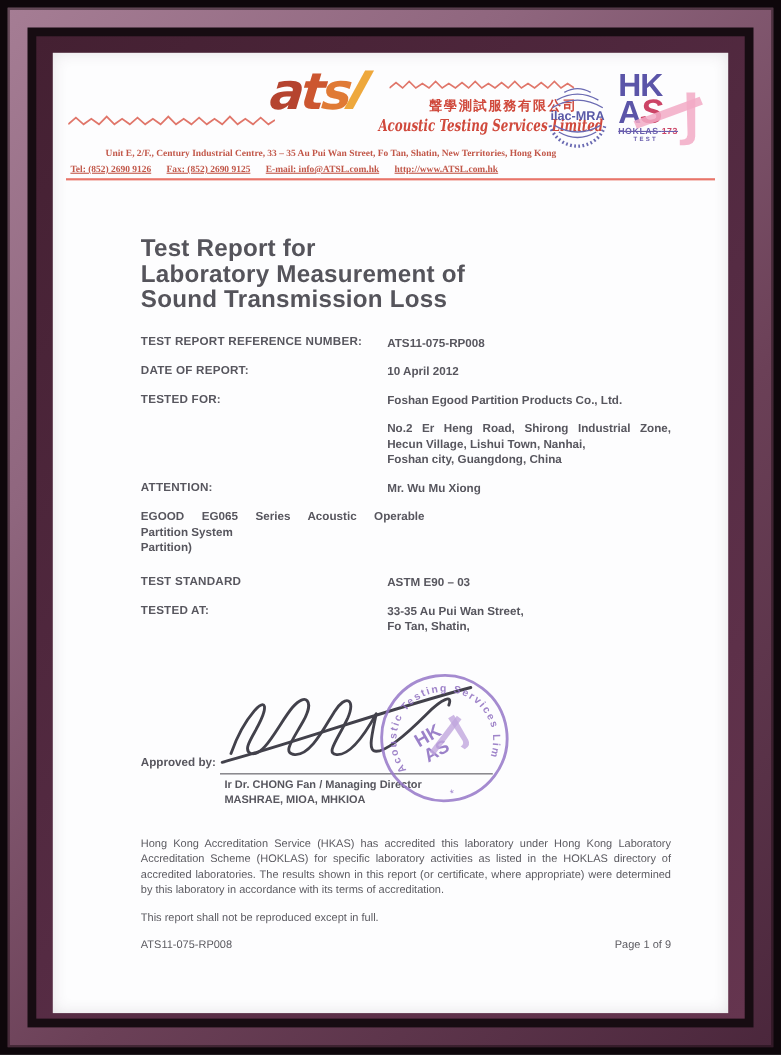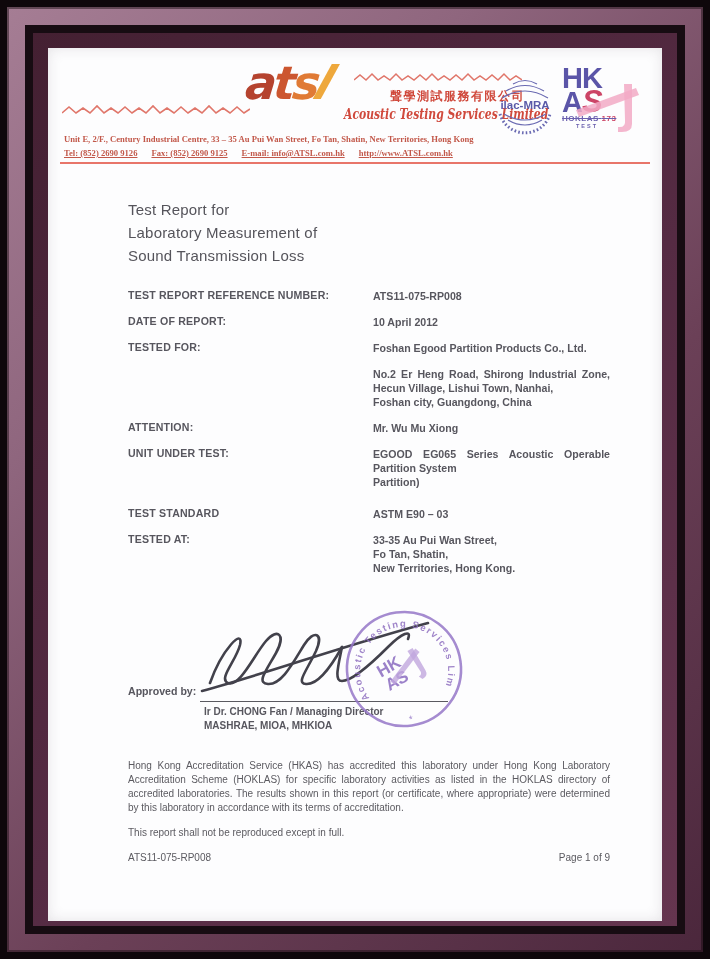--- a/index.html
+++ b/index.html
@@ -25,41 +25,41 @@
     letter-spacing:-3px;transform:skewX(-6deg);font-family:"DejaVu Sans",sans-serif;line-height:1;}
   .atsl span{display:inline-block;}
   .a1{color:#b5432f;} .a2{color:#cc5630;} .a3{color:#e07a35;} .a4{color:#eea83c;transform:skewX(-14deg);}
   .name-zh{position:absolute;left:308px;top:40px;font-size:12px;font-weight:bold;color:#d0493c;
     letter-spacing:1.5px;white-space:nowrap;margin-left:34px;}
   .name-en{position:absolute;left:296px;top:57px;font-size:15px;font-weight:bold;font-style:italic;
     color:#d0493c;font-family:"DejaVu Serif",serif;white-space:nowrap;
     transform:scaleX(.72);transform-origin:left top;}
   .addr,.contact{position:absolute;left:16px;width:452px;color:#c2584a;
     font-family:"Liberation Serif",serif;font-weight:bold;font-size:8.6px;white-space:nowrap;}
-  .addr{top:86px;}
+  .addr{top:86px;margin-left:32px;}
   .contact{top:100px;display:flex;gap:14px;text-decoration:underline;}
   .rule{position:absolute;left:12px;right:12px;top:114px;height:2px;background:#e8756a;}
   
   .ilac{position:absolute;left:446px;top:26px;}
   
   .hkas{position:absolute;left:514px;top:18px;width:84px;text-align:left;}
   .hkas-letters{position:relative;width:62px;line-height:24px;font-weight:900;font-size:29px;
     color:#5b55a8;letter-spacing:-1px;font-family:"Liberation Sans",sans-serif;}
   .hkas-letters .s-red{color:#cc4466;font-style:italic;font-size:31px;}
   .hkas-pink{position:absolute;left:0;top:0;pointer-events:none;}
   .hoklas{margin-top:0;font-size:8px;font-weight:900;color:#6a5fae;letter-spacing:.5px;
     text-decoration:line-through;}
   .hoklas .n173{color:#cc4466;text-decoration:none;}
   .hoklas-sub{font-size:5.5px;font-weight:bold;color:#6a5fae;letter-spacing:2px;margin-left:14px;}
   
   .content{padding:0 52px 0 80px;}
-  .title{margin-top:32px;font-size:15px;font-weight:normal;color:#55545b;line-height:23px;
+  .title{margin-top:48px;font-size:22px;font-weight:bold;color:#55545b;line-height:23px;
     letter-spacing:.2px;}
   .fields{margin-top:22px;}
-  .field-row{display:flex;margin-bottom:12px;gap:21px;}
+  .field-row{display:flex;margin-bottom:12px;}
   .field-label{width:224px;flex:none;font-size:10.6px;font-weight:bold;letter-spacing:.2px;}
   .field-value{width:258px;font-size:10.6px;font-weight:bold;}
   .vline{line-height:14px;}
   .jline{text-align:justify;text-align-last:justify;}
   
   .approval{position:relative;margin-top:46px;height:122px;}
   .approved-label{position:absolute;left:0;top:64px;font-size:10.6px;font-weight:bold;}
   .sig-svg{position:absolute;left:64px;top:-4px;}
   .sig-line{position:absolute;left:72px;top:80px;width:248px;border-bottom:1.6px solid #5a5960;}
   .sig-name{position:absolute;left:76px;top:84px;font-size:10px;font-weight:bold;line-height:14px;}
@@ -166,41 +166,39 @@
       </div>
 
       <div class="field-row">
         <div class="field-label">ATTENTION:</div>
         <div class="field-value">
             <div class="vline">Mr. Wu Mu Xiong</div>
           </div>
       </div>
 
       <div class="field-row">
-        <div class="field-label">UNIT UNDER TEST:</div>
         <div class="field-value">
             <div class="vline jline">EGOOD EG065 Series Acoustic Operable</div>
             <div class="vline">Partition System</div>
             <div class="vline">Partition)</div>
           </div>
       </div>
 
       <div class="field-row" style="margin-top: 18px; justify-content: center;">
         <div class="field-label">TEST STANDARD</div>
         <div class="field-value">
             <div class="vline">ASTM E90 – 03</div>
           </div>
       </div>
 
       <div class="field-row">
         <div class="field-label">TESTED AT:</div>
         <div class="field-value">
             <div class="vline">33-35 Au Pui Wan Street,</div>
             <div class="vline">Fo Tan, Shatin,</div>
-            <div class="vline">New Territories, Hong Kong.</div>
           </div>
       </div>
     </div>
 
     <div class="approval">
       <div class="approved-label">Approved by:</div>
       <svg class="sig-svg" width="242" height="82" viewBox="0 0 242 82">
         <g fill="none" stroke="#42414b" stroke-width="2.6" stroke-linecap="round">
           <path d="M18,66 C30,32 52,10 48,28 C44,44 26,62 36,66 C48,70 62,38 74,24 C86,10 94,18 84,36 C74,54 64,66 76,67 C90,68 102,44 112,28 C122,12 132,16 124,34 C114,55 104,66 114,67 C126,68 140,48 150,30"></path>
           <path d="M150,30 C146,50 142,64 150,64 C160,64 178,48 196,30 C210,16 220,12 216,22"></path>

